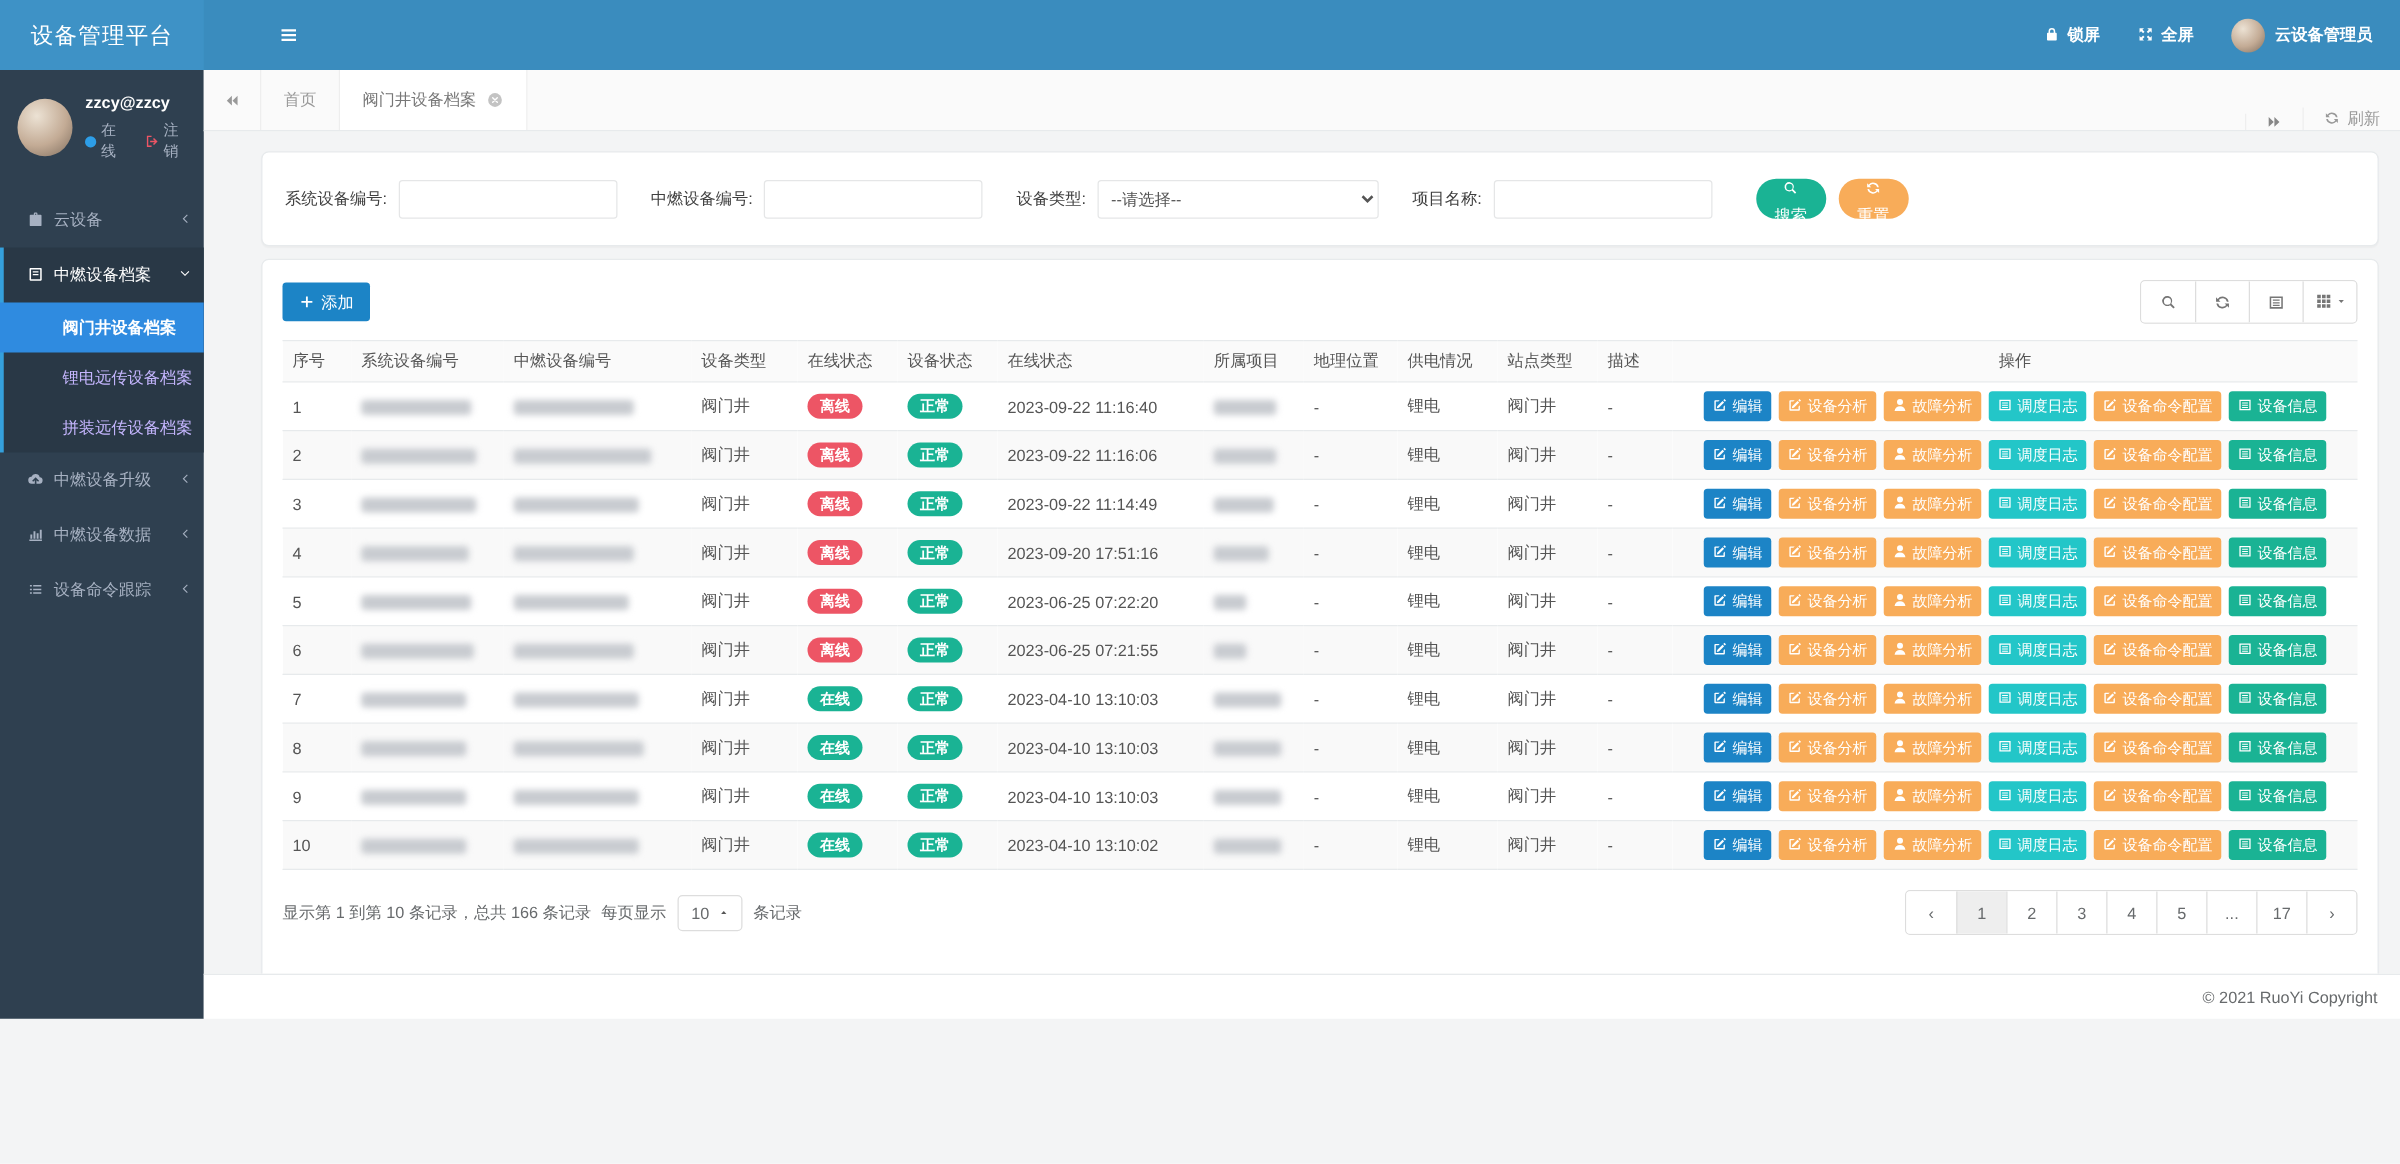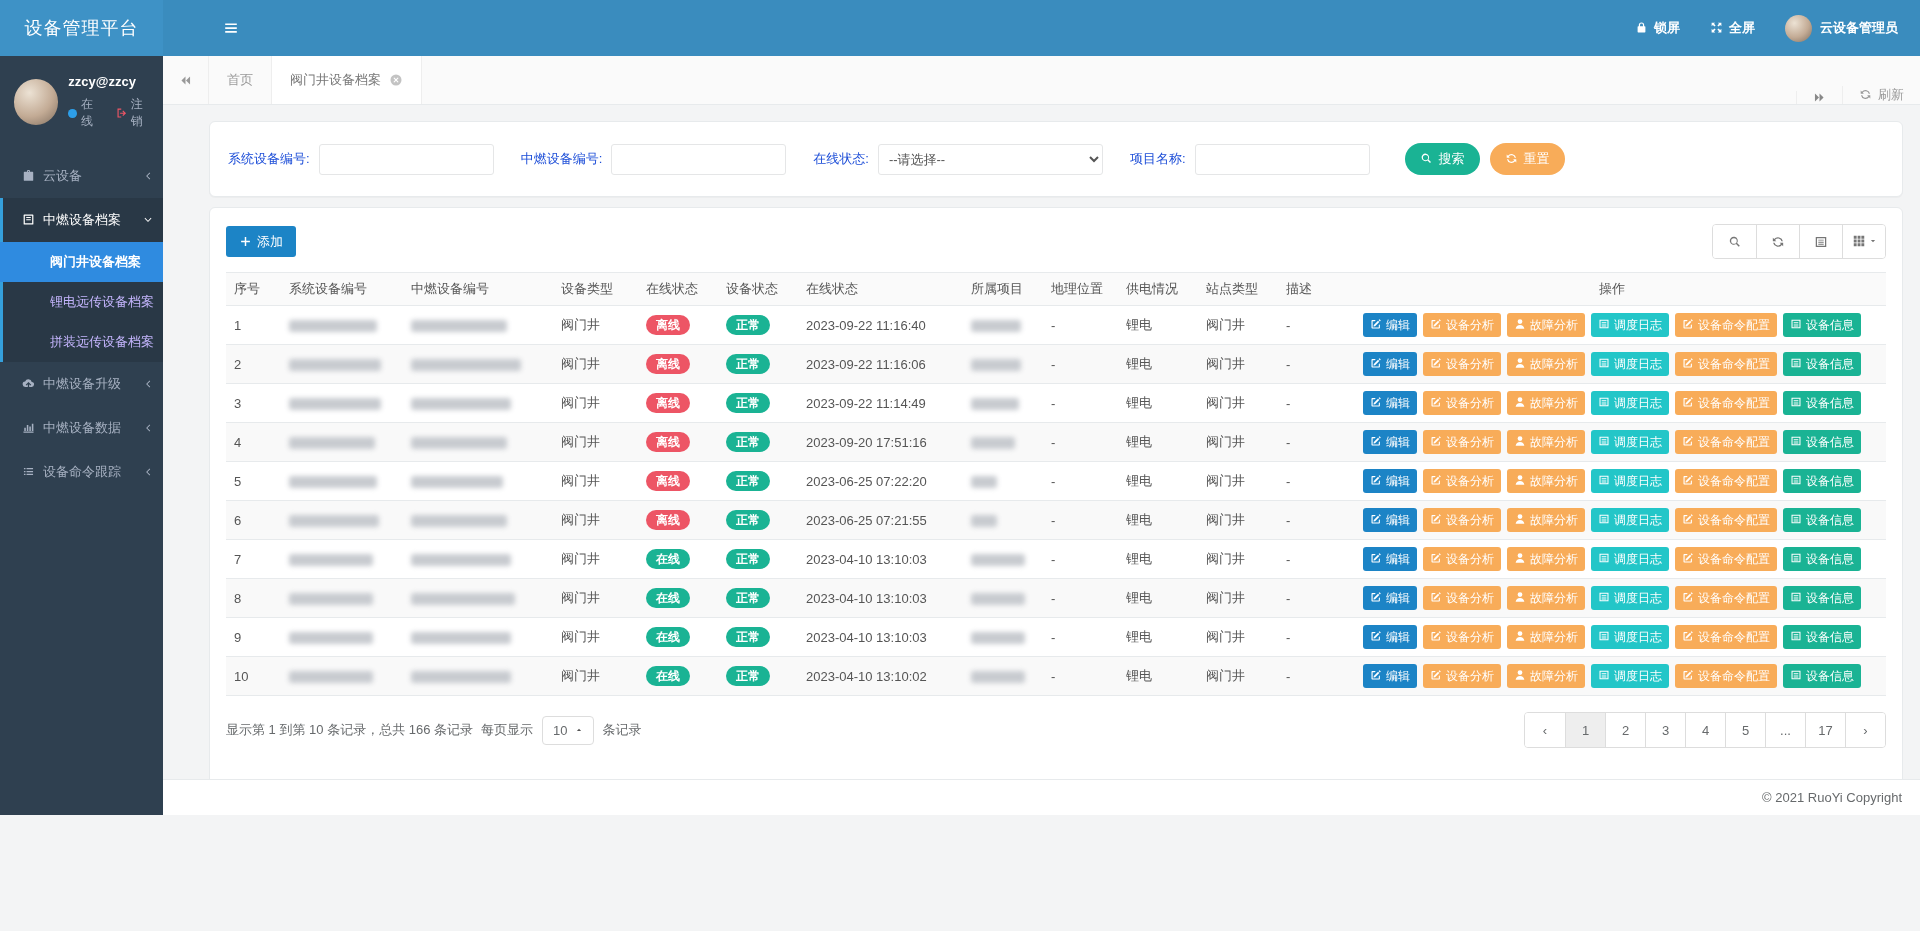--- a/index.html
+++ b/index.html
@@ -49,24 +49,24 @@
   .tab.active { background:#fff; border-right:1px solid #eee; border-left:1px solid #eee; color:#777; }
   .tab-close { font-size:14px; display:flex; cursor:pointer; }
   .tab-right { margin-left:auto; display:flex; align-items:flex-end; }
   .fwd-btn { width:46px; display:flex; align-items:center; justify-content:center; color:#888; border-left:1px solid #eee; cursor:pointer; font-size:13px; }
   .refresh-btn { width:78px; display:flex; align-items:center; justify-content:center; gap:6px; color:#999; border-left:1px solid #eee; cursor:pointer; font-size:13px; }
 
   
   .content { flex:1; padding:16px 17px 0 46px; overflow:hidden; }
   .search-panel { background:#fff; border:1px solid #e7eaec; border-radius:6px; padding:21px 18px; display:flex; align-items:center; box-shadow:0 1px 1px rgba(0,0,0,.03); }
   .sfield { display:flex; align-items:center; margin-right:27px; }
-  .slabel { font-size:13px; color:#1d4ed8; margin-right:9px; white-space:nowrap; }
+  .slabel { font-size:13px; color:#404040; margin-right:9px; white-space:nowrap; }
   .sinput { width:175px; height:31px; border:1px solid #e5e6e7; border-radius:3px; padding:0 9px; font-size:13px; color:#555; font-family:inherit; outline:none; }
   .sselect { width:225px; height:31px; border:1px solid #e5e6e7; border-radius:3px; padding:0 6px; font-size:13px; color:#555; font-family:inherit; background:#fff; outline:none; }
-  .btn-pill { height:32px; border-radius:16px; padding:0 15px; color:#fff; font-size:13px; display:inline-flex; align-items:center; gap:6px; border:none; cursor:pointer; font-family:inherit; }
+  .btn-pill { height:32px; border-radius:16px; padding:0 15px; color:#fff; font-size:13px; display:inline-flex; align-items:center; gap:6px; border:none; cursor:pointer; font-family:inherit;flex-direction:column; }
   .btn-search { background:#1ab394; margin-left:8px; }
   .btn-reset { background:#f8ac59; margin-left:10px; }
 
   .table-panel { background:#fff; border:1px solid #e7eaec; border-radius:6px; margin-top:10px; padding:16px 16px 90px 16px; box-shadow:0 1px 1px rgba(0,0,0,.03); }
   .panel-toolbar { display:flex; justify-content:space-between; align-items:center; margin-bottom:13px; }
   .btn-add { background:#1c84c6; color:#fff; border:none; border-radius:3px; height:31px; padding:0 13px; font-size:13px; display:inline-flex; align-items:center; gap:5px; cursor:pointer; font-family:inherit; }
   .tool-group { display:inline-flex; border:1px solid #ddd; border-radius:4px; overflow:hidden; }
   .tool-btn { width:43px; height:33px; display:flex; align-items:center; justify-content:center; gap:3px; color:#767676; background:#fff; border:none; border-left:1px solid #ddd; cursor:pointer; font-size:14px; }
   .tool-btn:first-child { border-left:none; }
   .tool-btn .caret { font-size:8px; }
@@ -258,21 +258,21 @@
           <div id="search-fields" style="display:flex; align-items:center;">
               <div class="sfield">
                 <label class="slabel">系统设备编号:</label>
                 <input class="sinput" type="text" value="" style="">
               </div>
               <div class="sfield">
                 <label class="slabel">中燃设备编号:</label>
                 <input class="sinput" type="text" value="" style="">
               </div>
               <div class="sfield">
-                <label class="slabel">在线状态:</label>
+                <label class="slabel">设备类型:</label>
                 <select class="sselect"><option>--请选择--</option></select>
               </div>
               <div class="sfield">
                 <label class="slabel">项目名称:</label>
                 <input class="sinput" type="text" value="" style="">
               </div>
             </div>
           <button class="btn-pill btn-search">
             <span class="ic"><svg viewBox="0 0 16 16" width="1em" height="1em" fill="currentColor" aria-hidden="true">
                   <path d="M10.4 9.2a4.6 4.6 0 1 0-1.2 1.2l3.1 3.1 1.2-1.2zM6.8 10a3.2 3.2 0 1 1 0-6.4 3.2 3.2 0 0 1 0 6.4z"></path>

